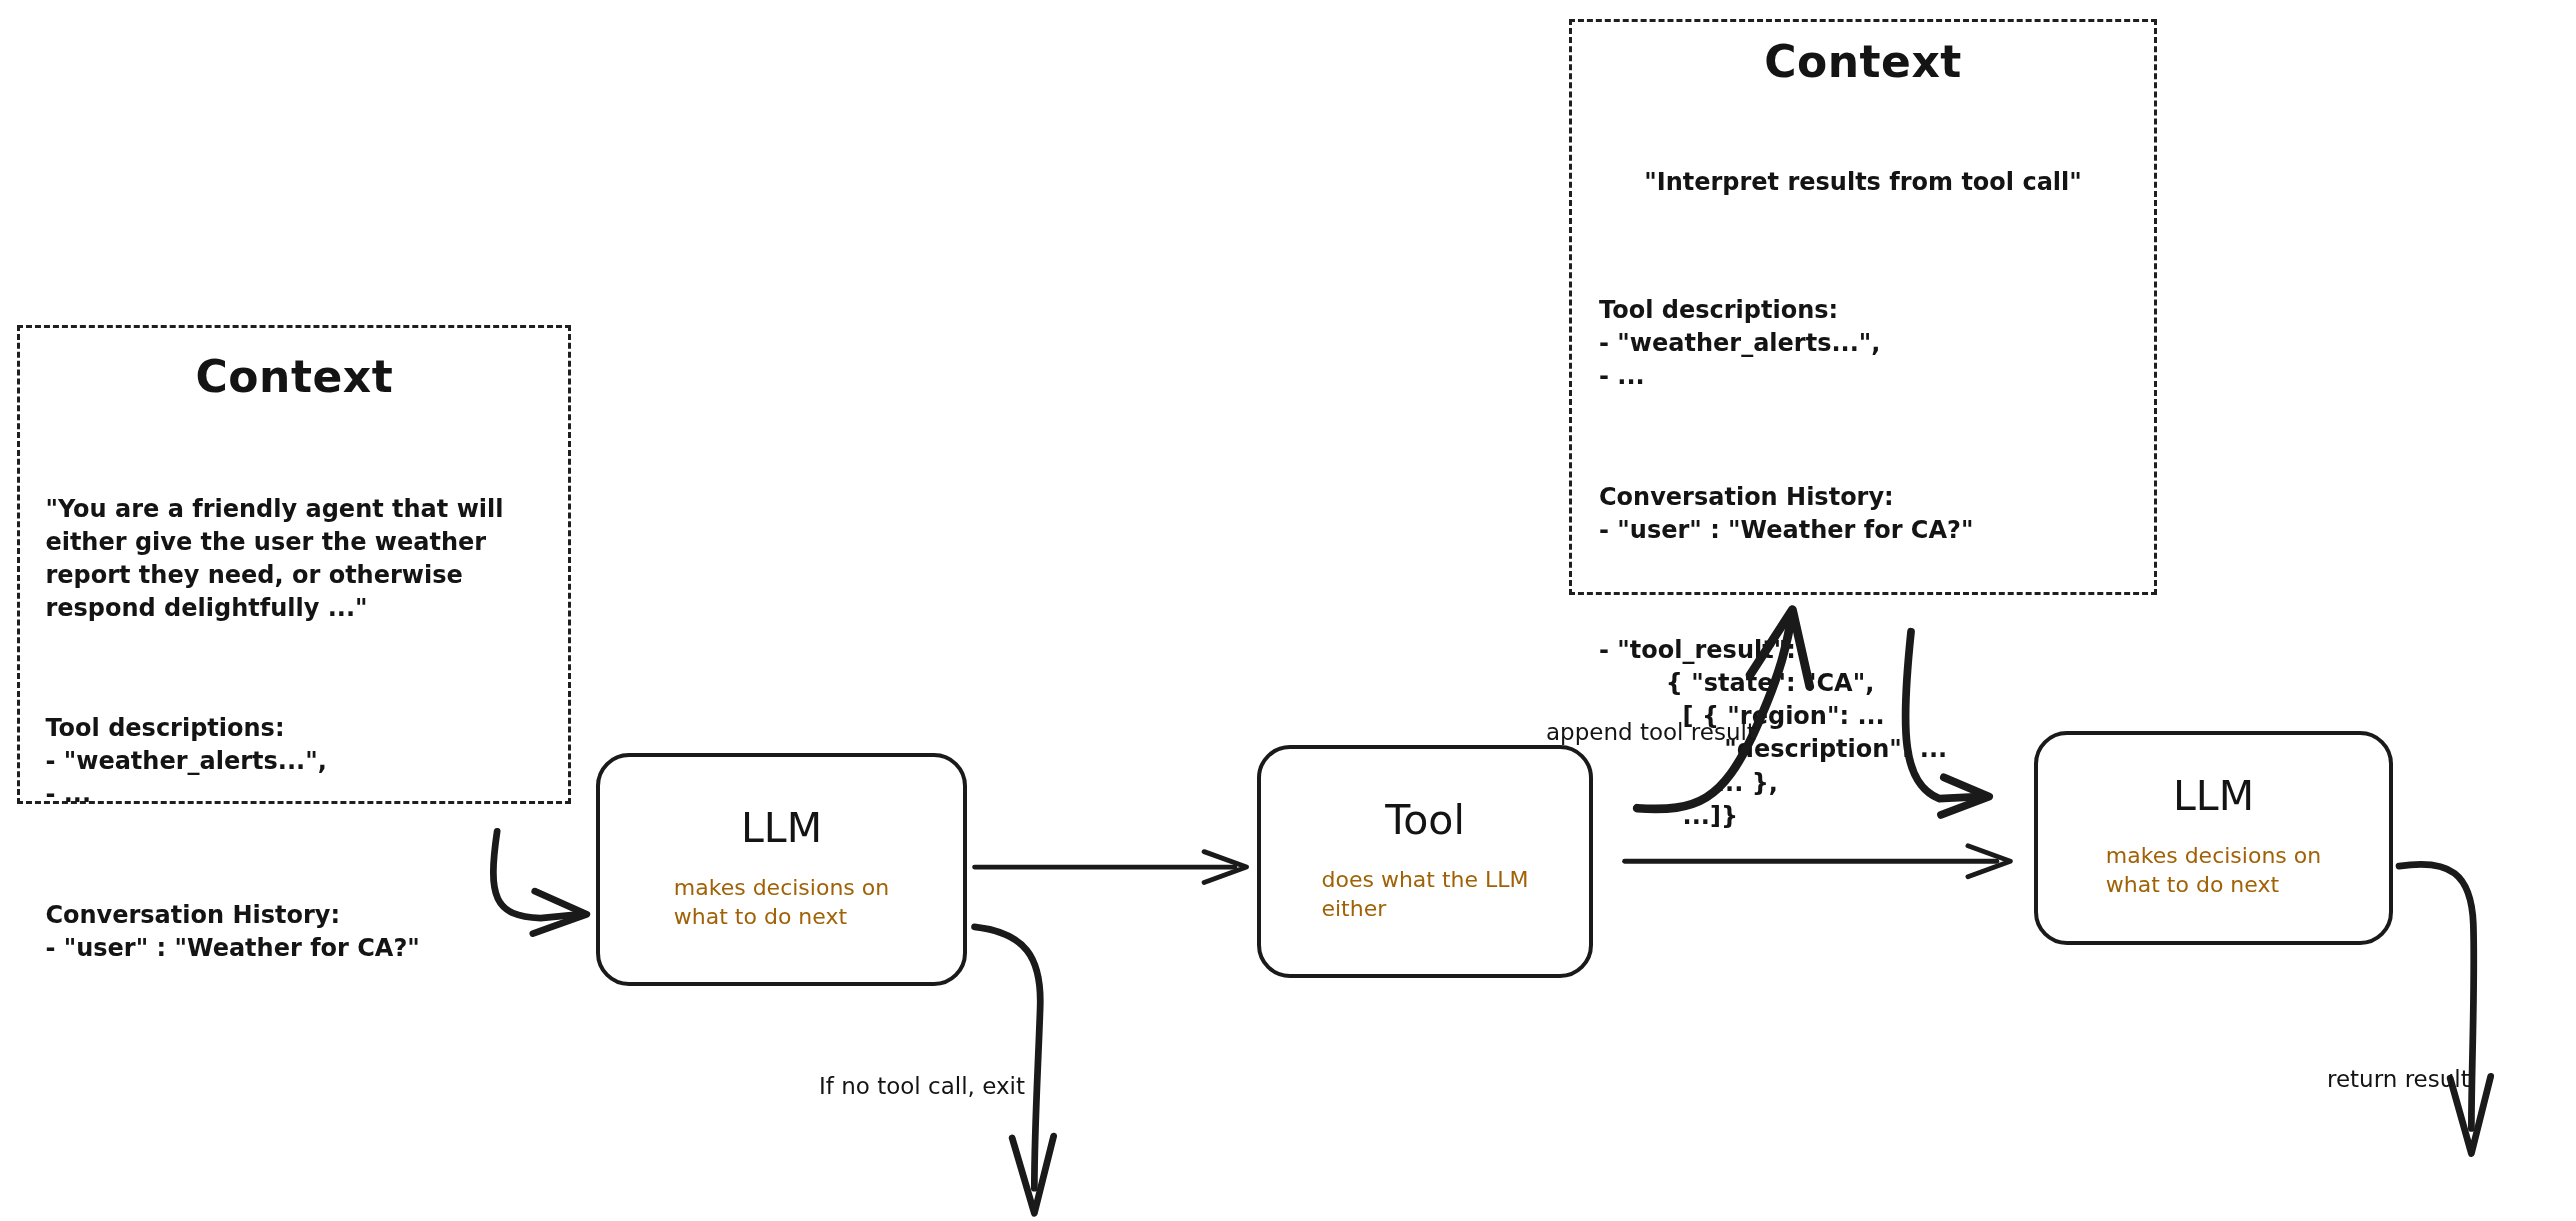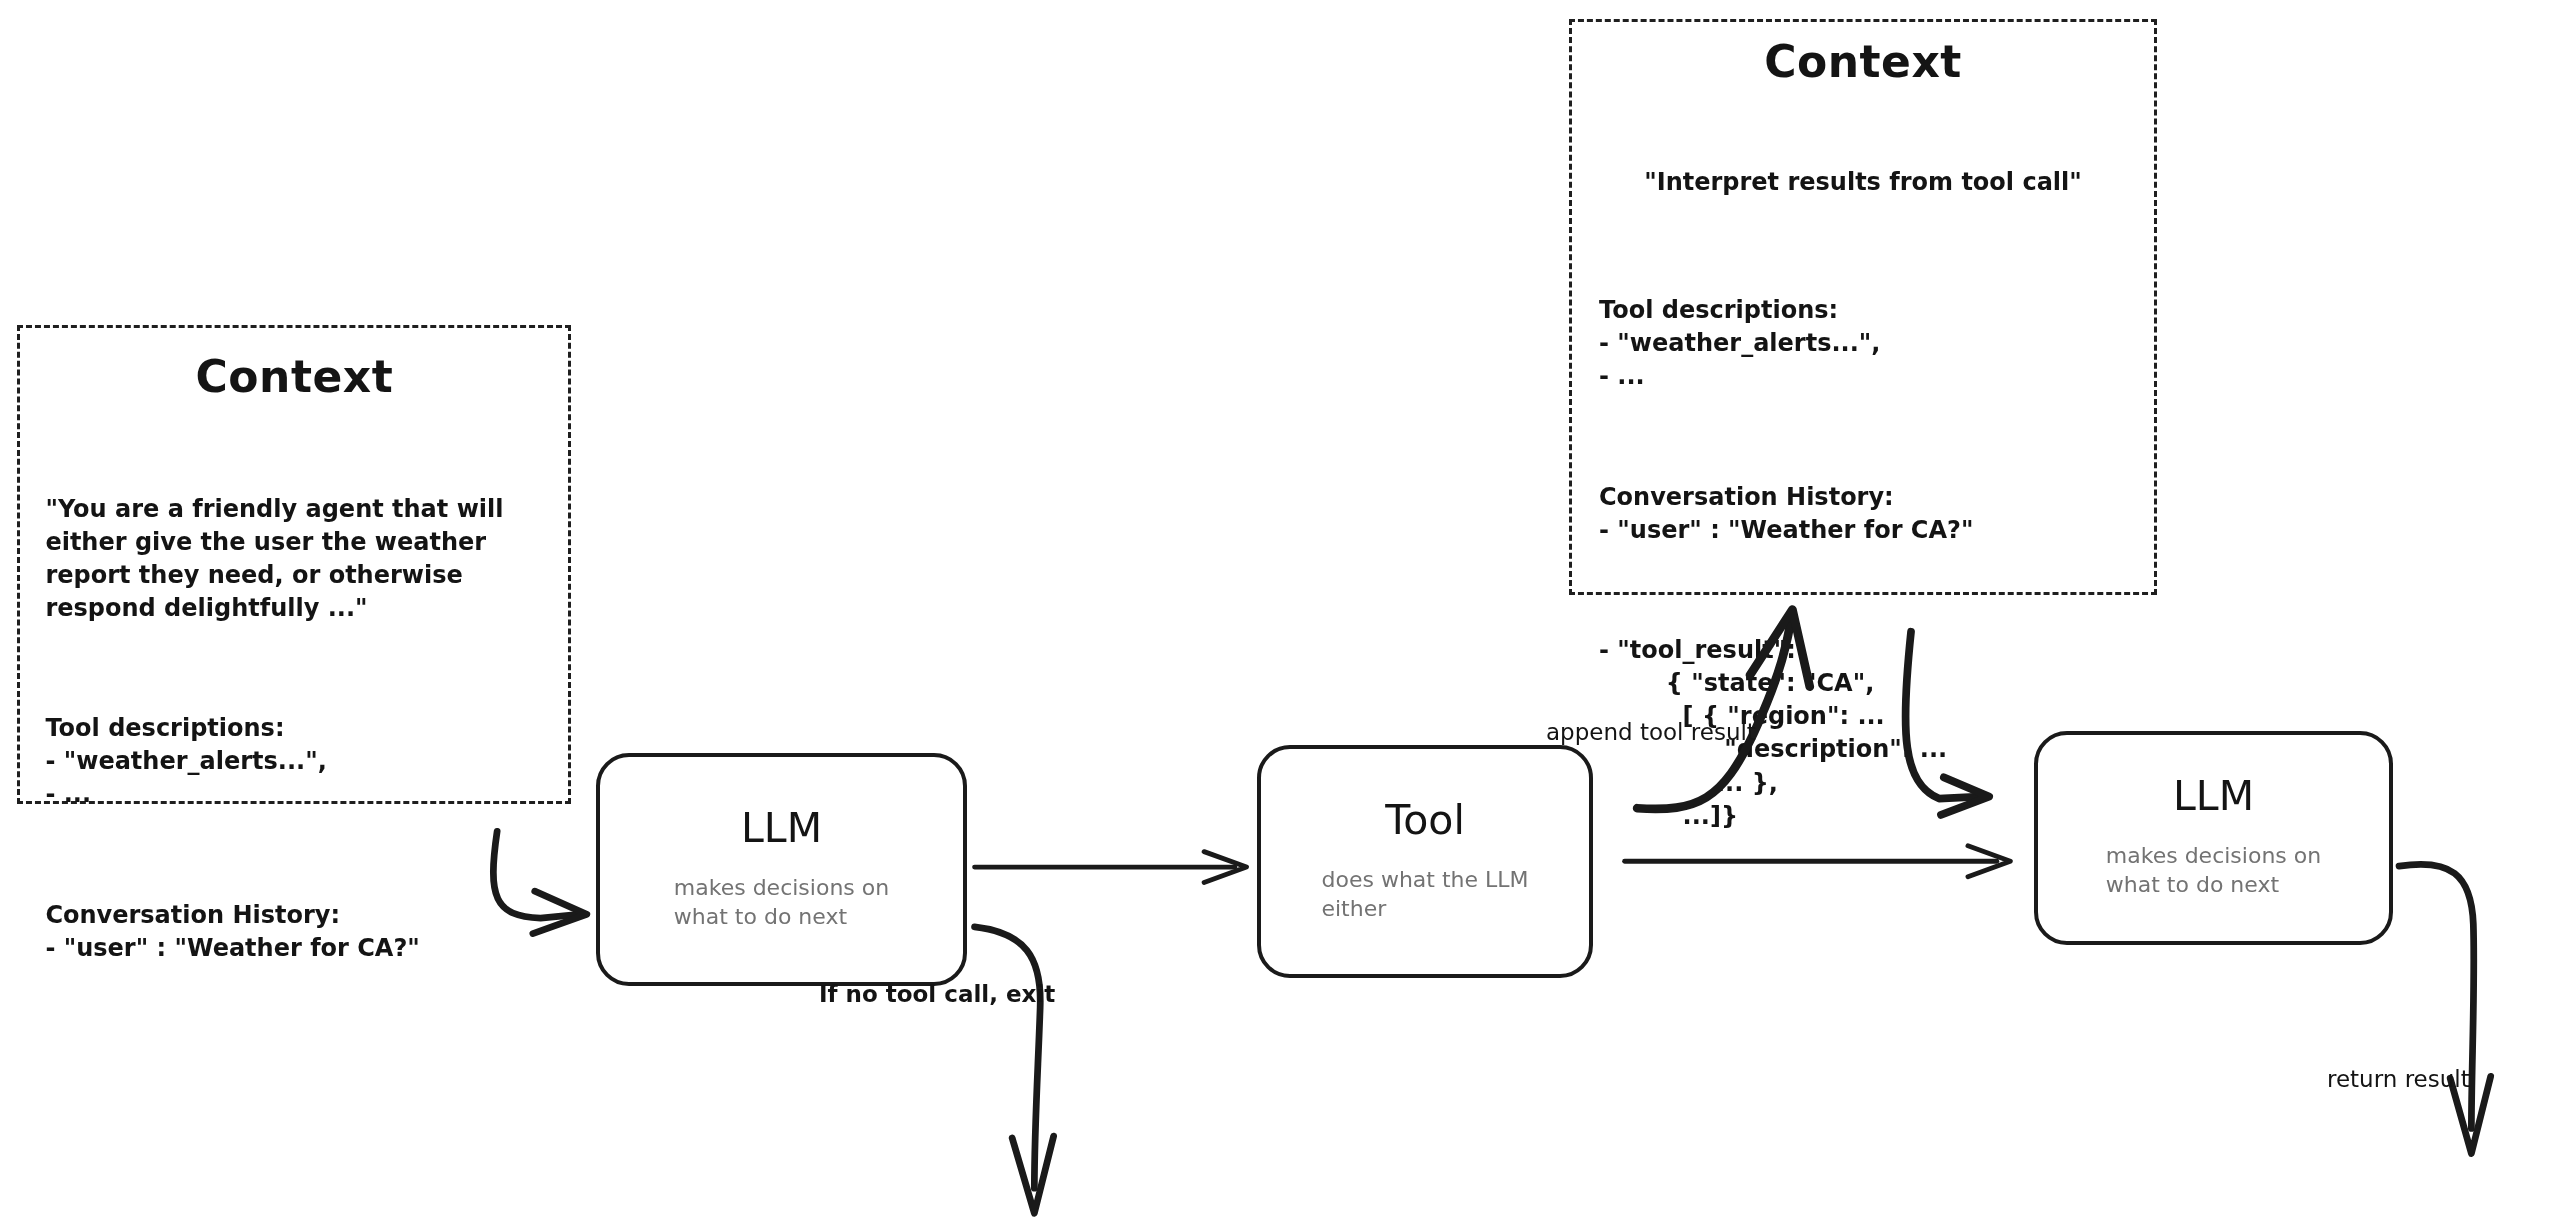--- a/index.html
+++ b/index.html
@@ -75,37 +75,37 @@
   }
   .node-title {
     font-size: 41px;
     color: #141414;
     line-height: 1;
     margin-bottom: 25px;
   }
   .node-sub {
     font-size: 22px;
     line-height: 1.3;
-    color: #737373;
+    color: #a16207;
     text-align: left;
     white-space: pre-line;
   }
 
   #node-llm-1 { left: 596px; top: 753px; width: 371px; height: 233px; }
   #node-tool  { left: 1257px; top: 745px; width: 336px; height: 233px; }
   #node-llm-2 { left: 2034px; top: 731px; width: 359px; height: 214px; }
 
   
   .edge-label {
     position: absolute;
     font-size: 23px;
     color: #141414;
     white-space: nowrap;
   }
-  #label-exit        { left: 819px;  top: 981px; font-weight: bold; }
+  #label-exit        { left: 819px;  top: 1073px; }
   #label-append      { left: 1546px; top: 679px; margin-top: 40px; }
   #label-return      { left: 2327px; top: 1066px; }
 
   svg.overlay {
     position: absolute;
     left: 0; top: 0;
     width: 2576px;
     height: 1221px;
     pointer-events: none;
   }

